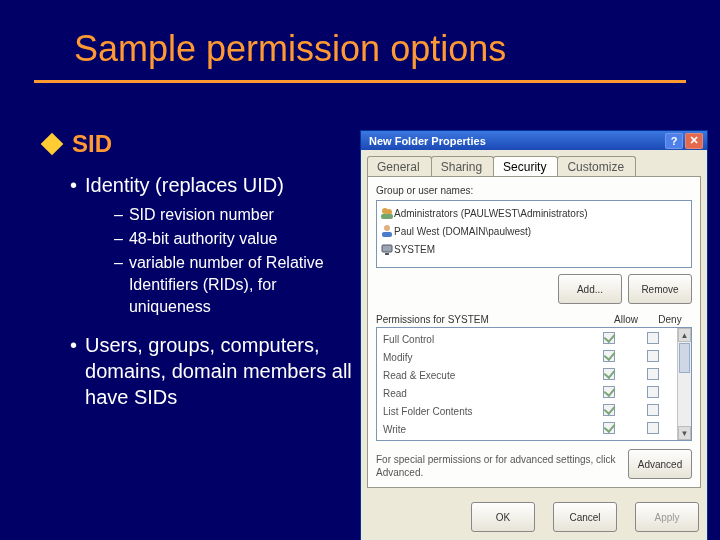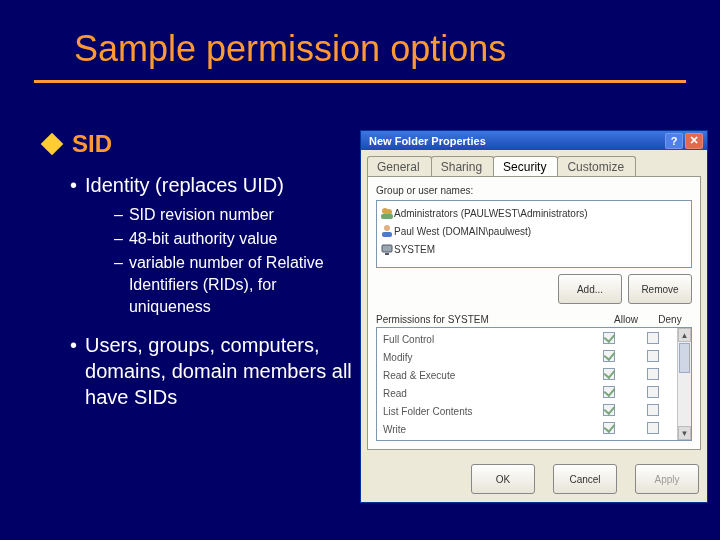--- a/index.html
+++ b/index.html
@@ -270,19 +270,23 @@
             <span class="pcol"><span class="chk checked"></span></span>
             <span class="pcol"><span class="chk"></span></span>
           </div>
         </div>
       <div class="scroll">
         <div class="arr">▲</div>
         <div class="thumb"></div>
         <div class="arr" style="position:absolute;bottom:0;left:0;right:0">▼</div>
       </div>
     </div>
+    <div class="hint">
+      <div class="htext">For special permissions or for advanced settings, click Advanced.</div>
+      <div class="winbtn">Advanced</div>
+    </div>
   </div>
   <div class="bottom-btns">
     <div class="winbtn">OK</div>
     <div class="winbtn">Cancel</div>
     <div class="winbtn muted">Apply</div>
   </div>
 </div>
 
 </body></html>

